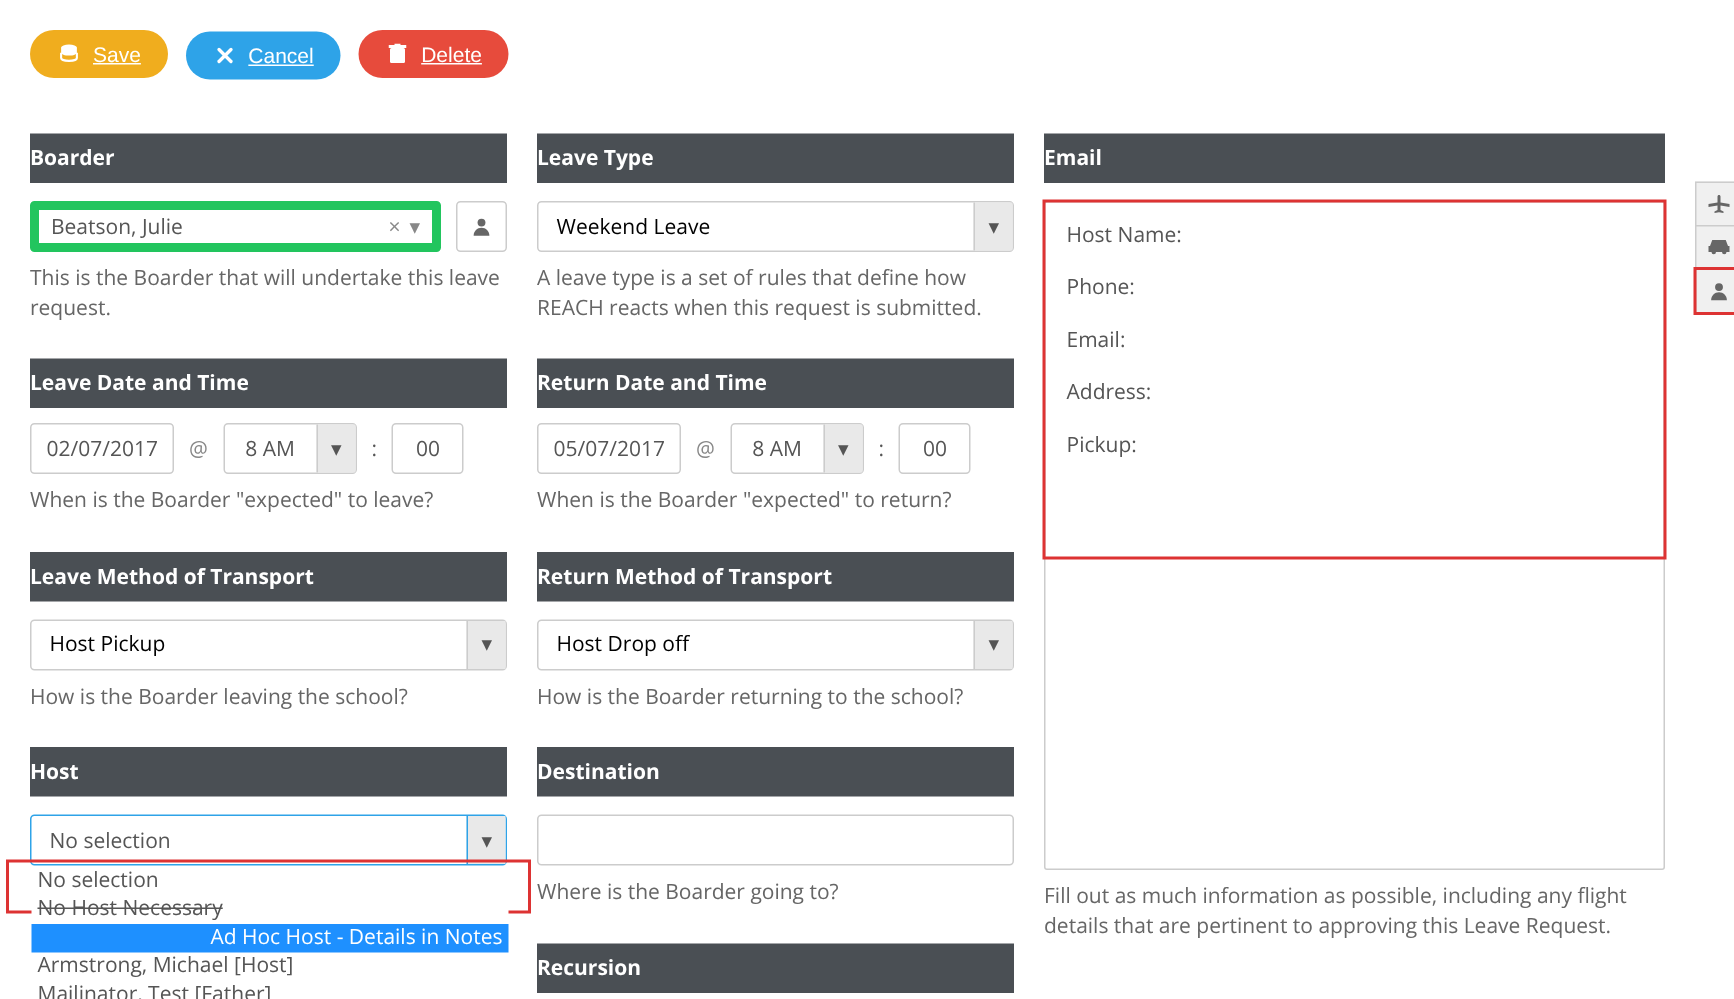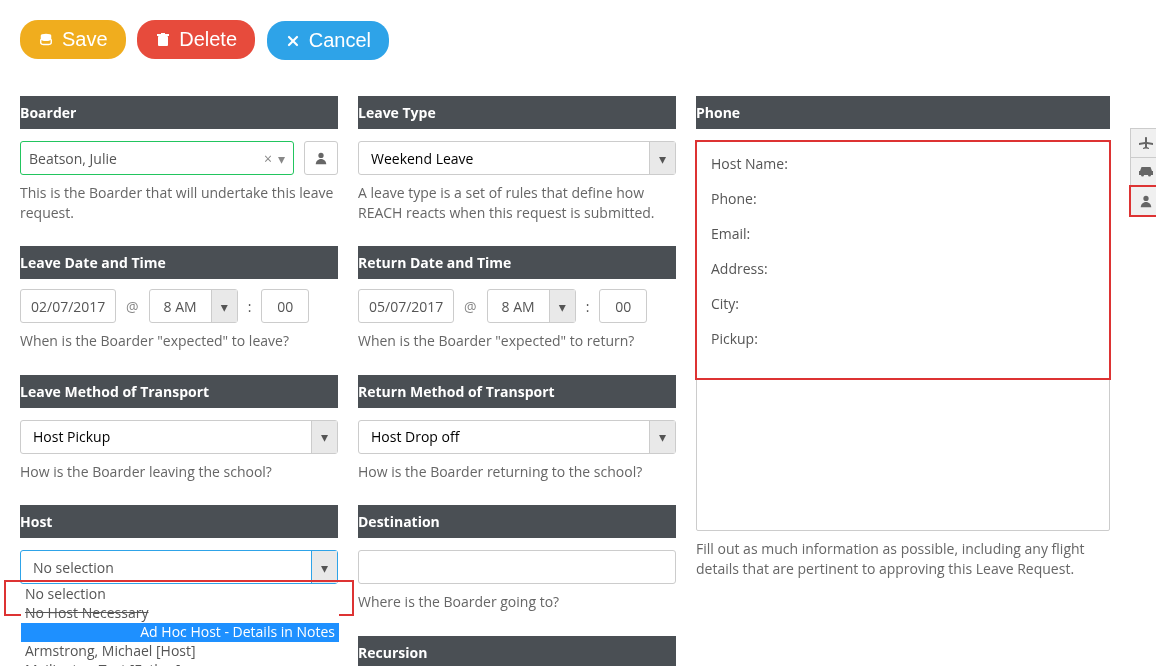--- a/index.html
+++ b/index.html
@@ -13,24 +13,25 @@
     width: 1156px;
   }
   .toolbar { margin-bottom: 36px; }
   .btn {
     display: inline-flex;
     align-items: center;
     gap: 8px;
     border: none;
     border-radius: 18px;
     padding: 8px 18px;
-    font-size: 20px;
+    font-size: 14px;
     color: #fff;
     cursor: pointer;
     margin-right: 8px;
+    text-decoration: underline;
   }
   .btn-save { background: #f0ad1e; }
   .btn-cancel { background: #2ea3e8; }
   .btn-delete { background: #e74b3c; }
   .btn .icon-circle {
     width: 16px; height: 16px;
     display: inline-flex; align-items: center; justify-content: center;
   }
   .panel-header {
     background: #4a4f54;
@@ -48,21 +49,21 @@
   .columns { display: flex; gap: 20px; }
   .col { flex: 0 0 318px; }
   .col-left { flex: 0 0 318px; }
   .col-mid { flex: 0 0 318px; }
   .col-notes { flex: 0 0 414px; position: relative; }
   .side-icons { flex: 0 0 34px; }
   .section { margin-bottom: 24px; }
   .combo {
     display: flex;
     align-items: center;
-    border: 1px solid #22c55e;
+    border: 6px solid #22c55e;
     border-radius: 3px;
     height: 34px;
     padding: 0 8px;
     background: #fff;
     position: relative;
   }
   .combo .val { flex: 1; color: #555; }
   .combo .x-caret { display:flex; align-items:center; gap:6px; color:#888; }
   .icon-btn {
     width: 34px; height: 34px;
@@ -120,21 +121,21 @@
   }
   .host-dropdown .opt {
     padding: 0px 4px; color:#555; cursor:pointer; line-height:1.35;
   }
   .host-dropdown .opt.hl { background:#1e90ff; color:#fff;text-align:right; }
   .red-box {
     position:absolute; border:2px solid #d33; pointer-events:none;
   }
   .notes-area {
     border:1px solid #ccc; border-radius:2px;
-    height: 390px;
+    height: 446px;
     padding: 12px 14px;
     position:relative;
     background:#fff;
   }
   .note-line { margin-bottom: 16px; color:#555; }
   .side-icons .sbtn {
     width:32px; height:30px; border:1px solid #ccc; background:#f0f0f0;
     display:flex; align-items:center; justify-content:center;
     margin-bottom:-1px; cursor:pointer; color:#666;
   }
@@ -151,38 +152,38 @@
   <button class="btn btn-save">
     <span class="icon-circle">
       <svg width="14" height="14" viewBox="0 0 16 16" fill="#fff">
           <ellipse cx="8" cy="3" rx="6" ry="2.2"></ellipse>
           <path d="M2 3v4c0 1.2 2.7 2.2 6 2.2s6-1 6-2.2V3"></path>
           <path d="M2 7v4c0 1.2 2.7 2.2 6 2.2s6-1 6-2.2V7" fill="none" stroke="#fff" stroke-width="1.6"></path>
         </svg>
     </span>
     <span>Save</span>
   </button>
+  <button class="btn btn-cancel">
+    <span class="icon-circle">
+      <svg width="12" height="12" viewBox="0 0 12 12" stroke="#fff" stroke-width="2.2" stroke-linecap="round">
+          <line x1="2" y1="2" x2="10" y2="10"></line>
+          <line x1="10" y1="2" x2="2" y2="10"></line>
+        </svg>
+    </span>
+    <span>Cancel</span>
+  </button>
   <button class="btn btn-delete">
     <span class="icon-circle">
       <svg width="12" height="14" viewBox="0 0 12 14" fill="#fff">
           <rect x="1" y="3" width="10" height="10" rx="1"></rect>
           <rect x="0" y="1" width="12" height="2"></rect>
           <rect x="4" y="0" width="4" height="2"></rect>
         </svg>
     </span>
     <span>Delete</span>
-  </button>
-  <button class="btn btn-cancel">
-    <span class="icon-circle">
-      <svg width="12" height="12" viewBox="0 0 12 12" stroke="#fff" stroke-width="2.2" stroke-linecap="round">
-          <line x1="2" y1="2" x2="10" y2="10"></line>
-          <line x1="10" y1="2" x2="2" y2="10"></line>
-        </svg>
-    </span>
-    <span>Cancel</span>
   </button>
 </div>
 
 <div class="columns">
 
   <div class="col col-left">
 
     <div class="section">
       <div class="panel-header">Boarder</div>
       <div style="height:12px"></div>
@@ -303,28 +304,27 @@
 
     <div class="section" style="margin-bottom:8px;">
       <div class="panel-header">Recursion</div>
       <div style="height:12px"></div>
 
     </div>
 
   </div>
 
   <div class="col-notes">
-    <div class="panel-header">Phone</div>
+    <div class="panel-header">Email</div>
     <div style="height:12px"></div>
     <div class="notes-area">
       <div class="note-line">Host Name:</div>
       <div class="note-line">Phone:</div>
       <div class="note-line">Email:</div>
       <div class="note-line">Address:</div>
-      <div class="note-line">City:</div>
       <div class="note-line">Pickup:</div>
       <div class="red-box" style="left:-2px; top:-2px; right:-2px; height:240px;"></div>
     </div>
     <div class="help">Fill out as much information as possible, including any flight details that are pertinent to approving this Leave Request.</div>
   </div>
 
   <div class="side-icons" style="margin-top:32px;">
     <div class="sbtn">
       <span>
         <svg width="16" height="16" viewBox="0 0 16 16" fill="#666">

